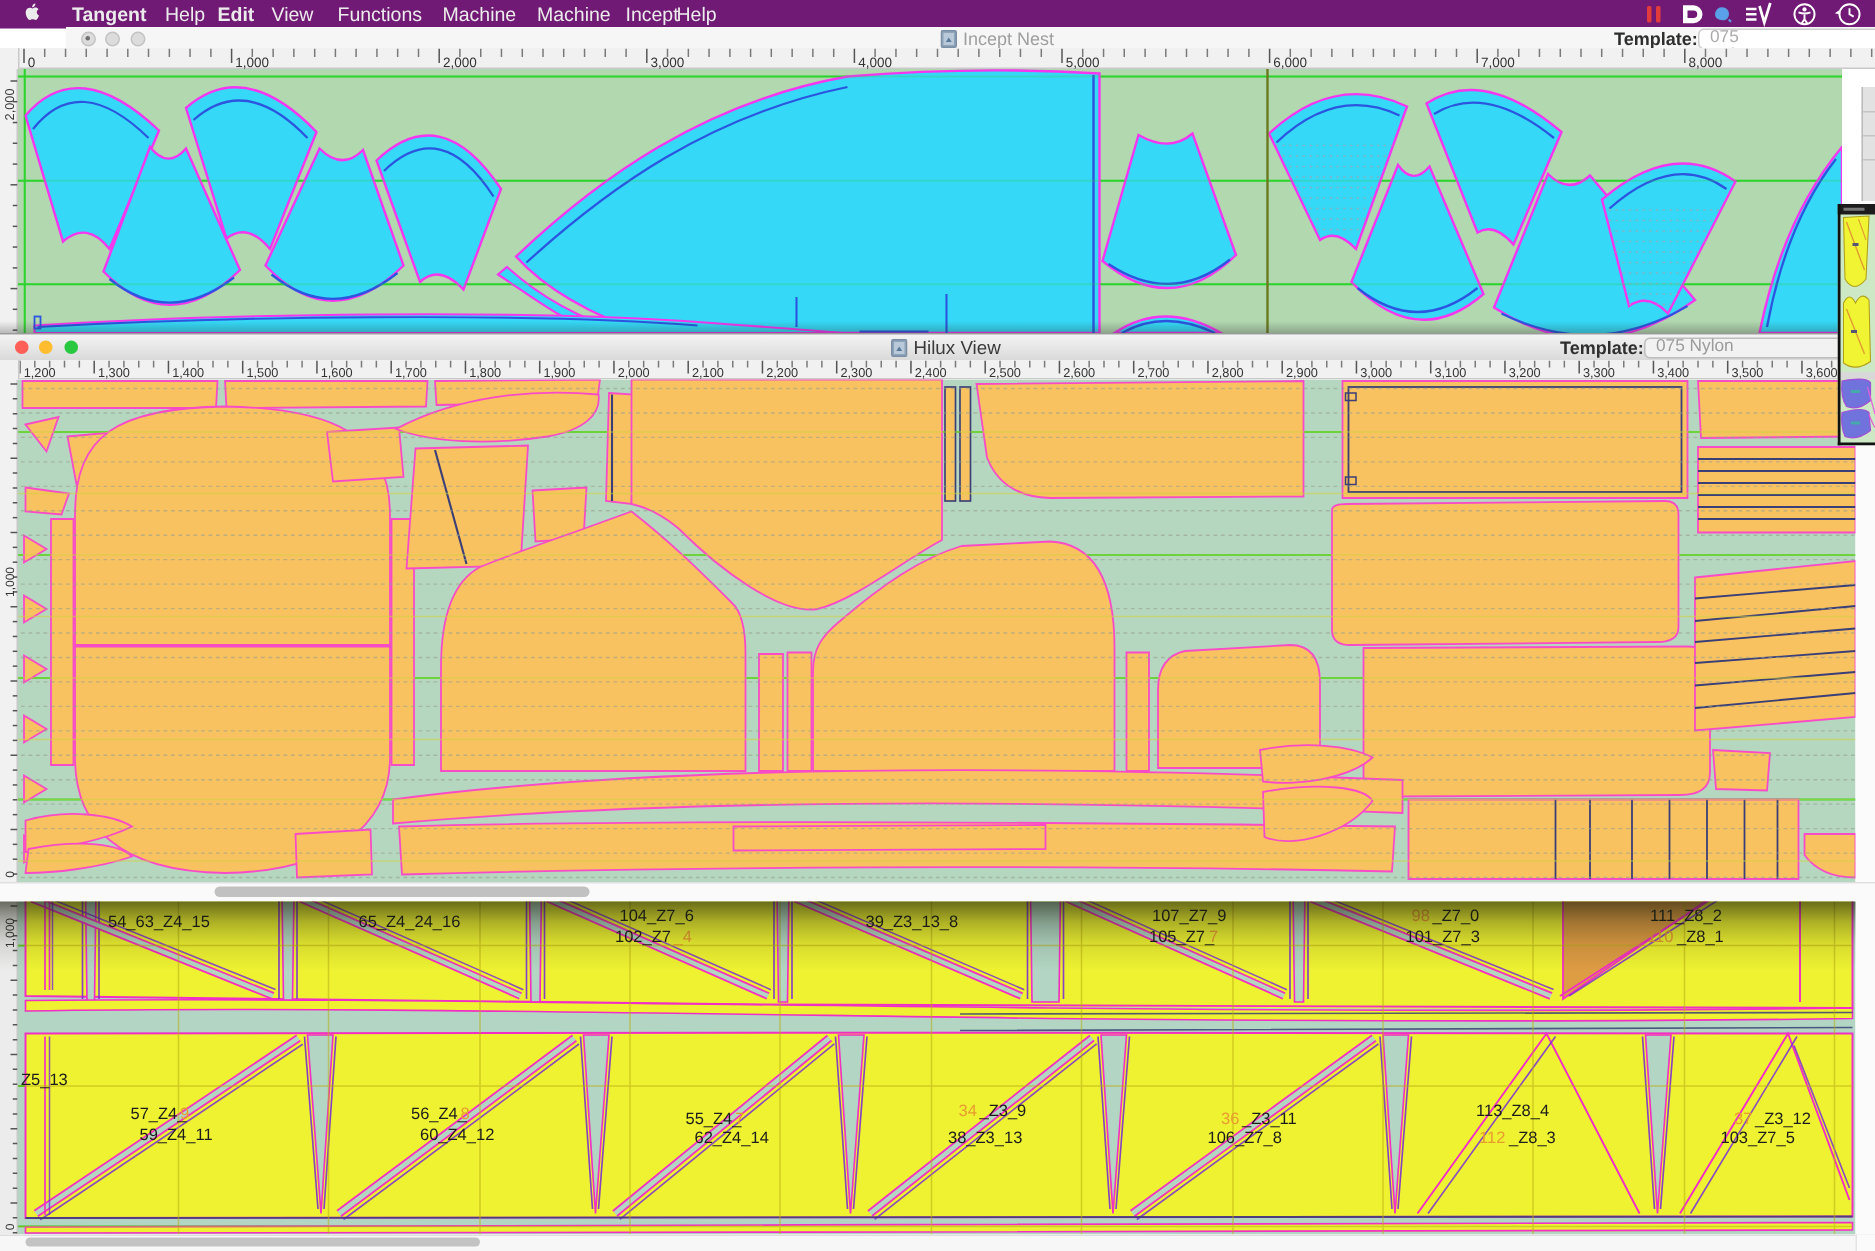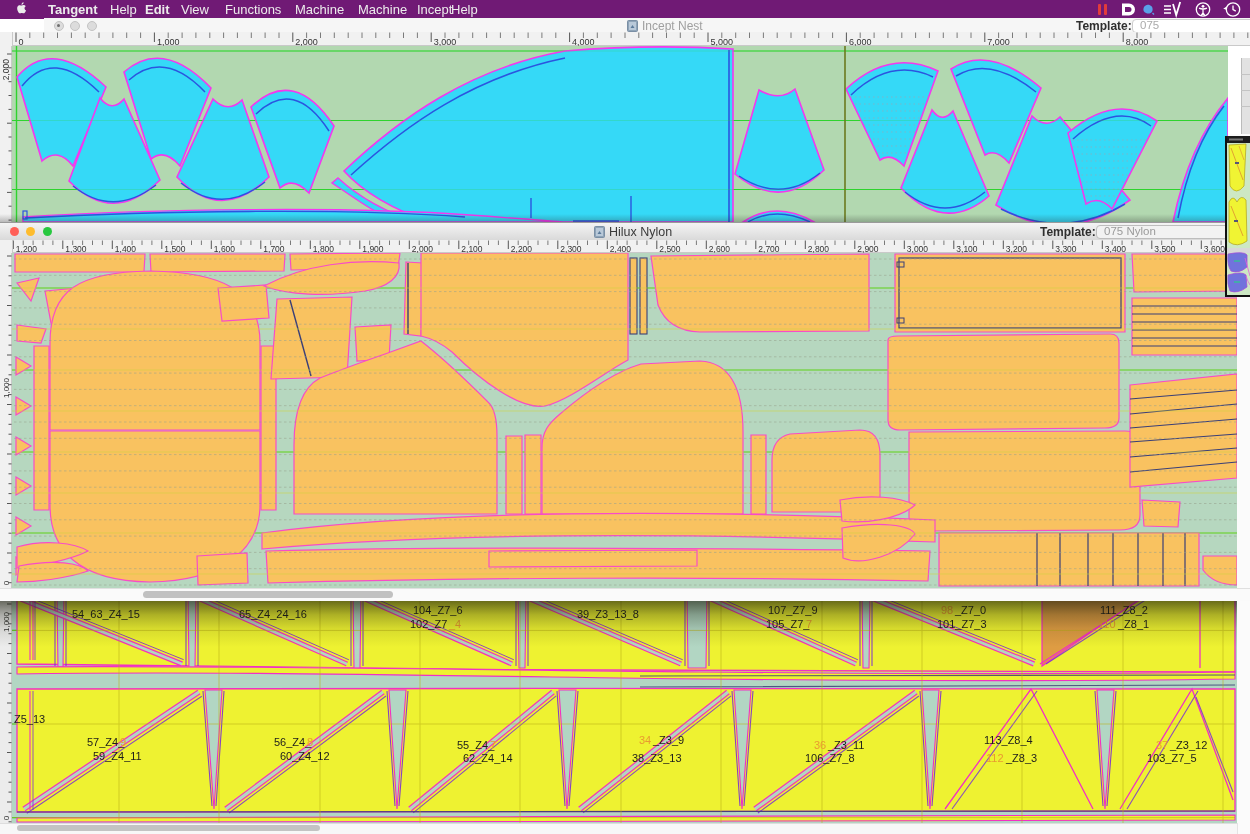--- a/index.html
+++ b/index.html
@@ -323,21 +323,21 @@
 <div class="abs" id="w2title">
 <div class="abs" style="left:0;top:0;width:1250px;height:18px;background:linear-gradient(#f4f4f4,#d8d8d8);border-top:1px solid #9a9a9a;border-bottom:1px solid #b5b5b5"></div>
 <div class="tl" style="left:9.5px;top:5px;background:#ff5f57"></div>
 <div class="tl" style="left:26.0px;top:5px;background:#febc2e"></div>
 <div class="tl" style="left:43.0px;top:5px;background:#28c840"></div>
 <svg class="abs" style="left:594px;top:3.5px" width="11" height="12" viewBox="0 0 11 12">
         <rect x="0.5" y="0.5" width="10" height="11" rx="1" fill="#8fa4b8" stroke="#7a8fa5"></rect>
         <rect x="2" y="2" width="7" height="8" fill="#b9c9d9"></rect>
         <path d="M3.5 8 l2-3 2 3z" fill="#5a7a9a"></path>
       </svg>
-<span class="abs" style="left:609px;top:3px;font-size:12.5px;color:#3a3a3a">Hilux Nylon</span>
+<span class="abs" style="left:609px;top:3px;font-size:12.5px;color:#3a3a3a">Hilux View</span>
 <span class="abs" style="left:1040px;top:3px;font-size:12px;font-weight:bold;color:#2f2f2f">Template:</span>
 <div class="abs" style="left:1096px;top:2.5px;width:142px;height:12px;background:#f2f2f2;border:1px solid #bdbdbd;border-radius:4px"></div>
 <span class="abs" style="left:1104px;top:3px;font-size:11.5px;color:#9b9b9b">075 Nylon</span>
 <svg class="abs" style="left:1226px;top:4px" width="8" height="11" viewBox="0 0 8 11">
         <path d="M1 4 L4 1 L7 4 M1 7 L4 10 L7 7" stroke="#8a8a8a" fill="none" stroke-width="1.2"></path>
       </svg>
 </div>
 
 <div class="abs" id="w2ruler">
 <svg width="1250" height="13" viewBox="0 0 1250 13">

